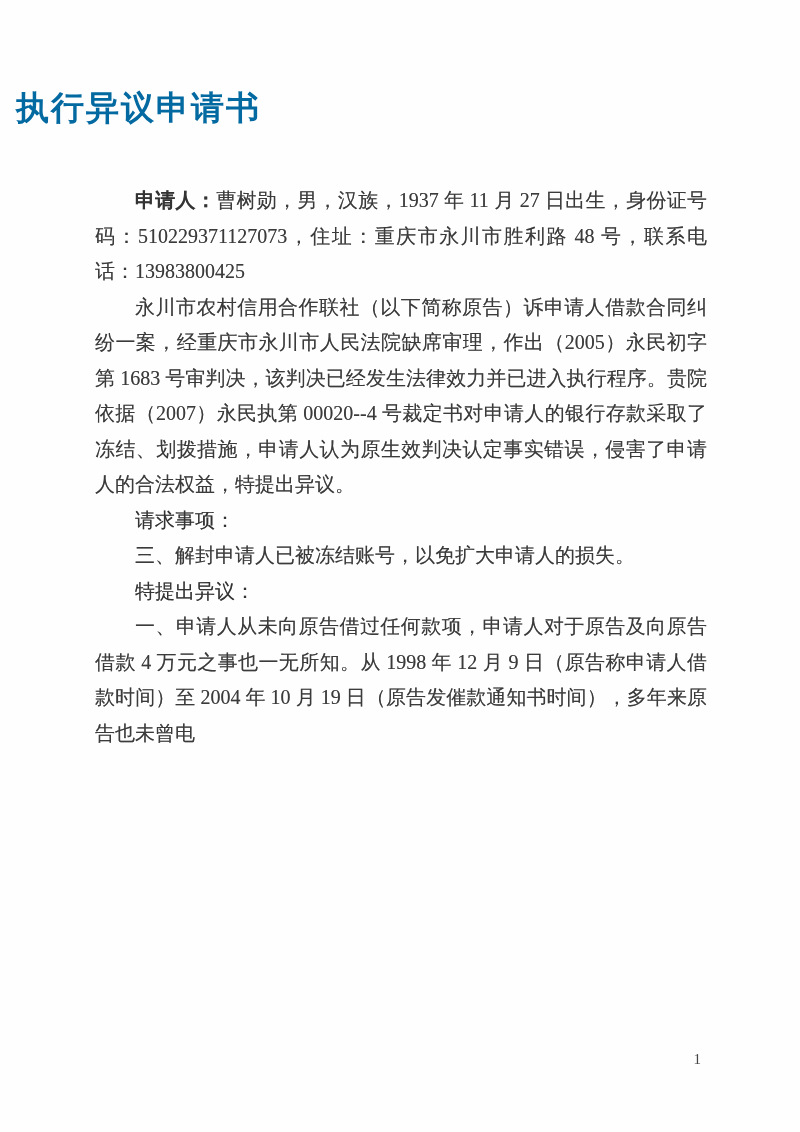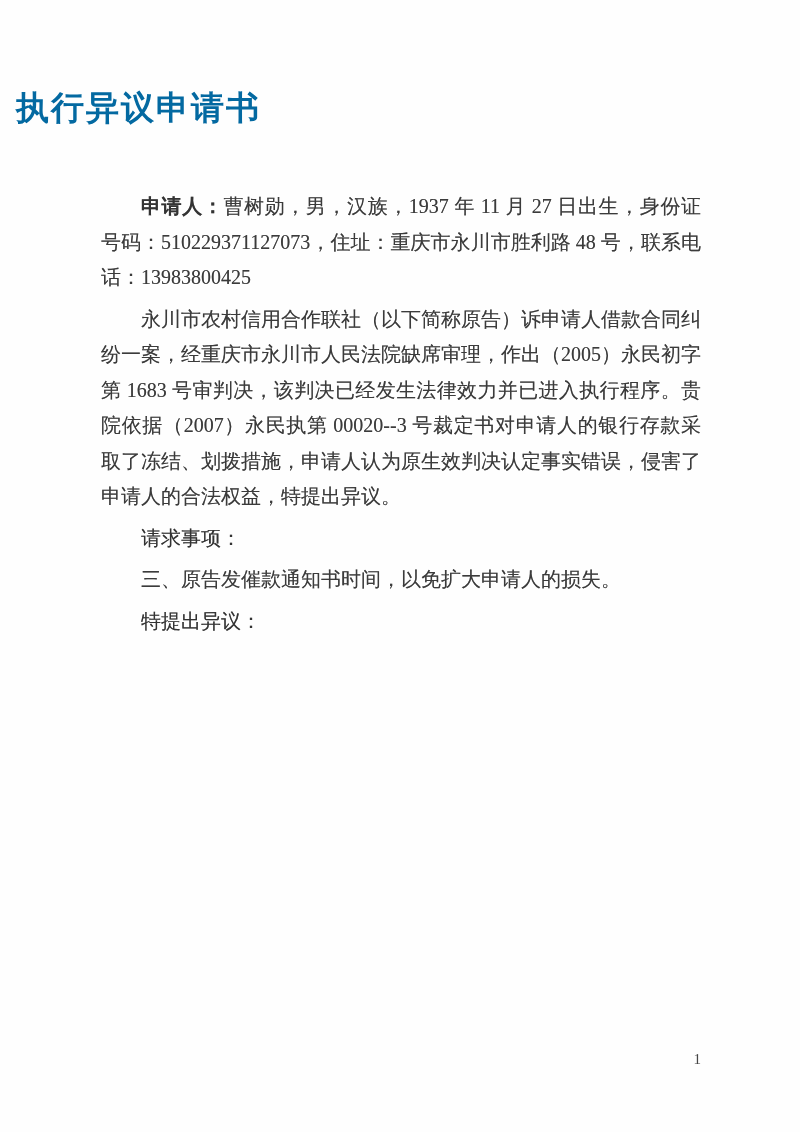--- a/index.html
+++ b/index.html
@@ -26,21 +26,21 @@
     letter-spacing: 2px;
     color: #0369a1;
   }
   .content {
     position: absolute;
     left: 95px;
     top: 183px;
     width: 612px;
   }
   .para {
-    margin: 6px;
+    margin: 0;
     font-size: 20px;
     line-height: 35.5px;
     text-align: justify;
     text-indent: 2em;
     text-shadow: 0 0 0.6px rgba(70,70,70,0.55);
     word-break: break-all;
   }
   .bold {
     font-weight: bold;
     color: #333333;
@@ -61,29 +61,30 @@
 <body>
 
 <div class="page">
 
   <div class="doc-title">执行异议申请书</div>
 
   <div class="content">
 
     <p class="para"><span class="bold">申请人：</span><span>曹树勋，男，汉族，1937 年 11 月 27 日出生，身份证号码：510229371127073，住址：重庆市永川市胜利路 48 号，联系电话：13983800425</span></p>
 
-    <p class="para">永川市农村信用合作联社（以下简称原告）诉申请人借款合同纠纷一案，经重庆市永川市人民法院缺席审理，作出（2005）永民初字第 1683 号审判决，该判决已经发生法律效力并已进入执行程序。贵院依据（2007）永民执第 00020--3 号裁定书对申请人的银行存款采取了冻结、划拨措施，申请人认为原生效判决认定事实错误，侵害了申请人的合法权益，特提出异议。</p>
+    <p class="para">永川市农村信用合作联社（以下简称原告）诉申请人借款合同纠纷一案，经重庆市永川市人民法院缺席审理，作出（2005）永民初字第 1683 号审判决，该判决已经发生法律效力并已进入执行程序。贵院依据（2007）永民执第 00020--4 号裁定书对申请人的银行存款采取了冻结、划拨措施，申请人认为原生效判决认定事实错误，侵害了申请人的合法权益，特提出异议。</p>
 
     <p class="para heading">请求事项：</p>
 
 
 
-    <p class="para">三、原告发催款通知书时间，以免扩大申请人的损失。</p>
+    <p class="para">三、解封申请人已被冻结账号，以免扩大申请人的损失。</p>
 
     <p class="para heading">特提出异议：</p>
 
 
+    <p class="para">一、申请人从未向原告借过任何款项，申请人对于原告及向原告借款 4 万元之事也一无所知。从 1998 年 12 月 9 日（原告称申请人借款时间）至 2004 年 10 月 19 日（原告发催款通知书时间），多年来原告也未曾电</p>
 
   </div>
 
   <div class="page-number">1</div>
 
 </div>
 
 </body></html>

